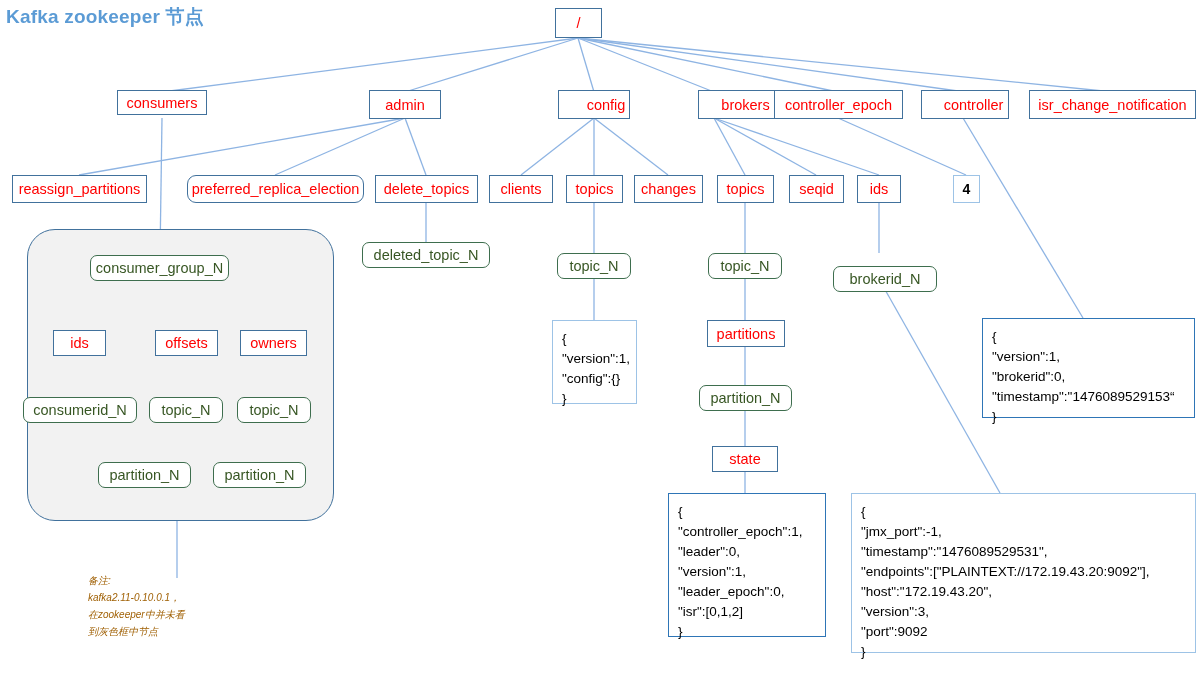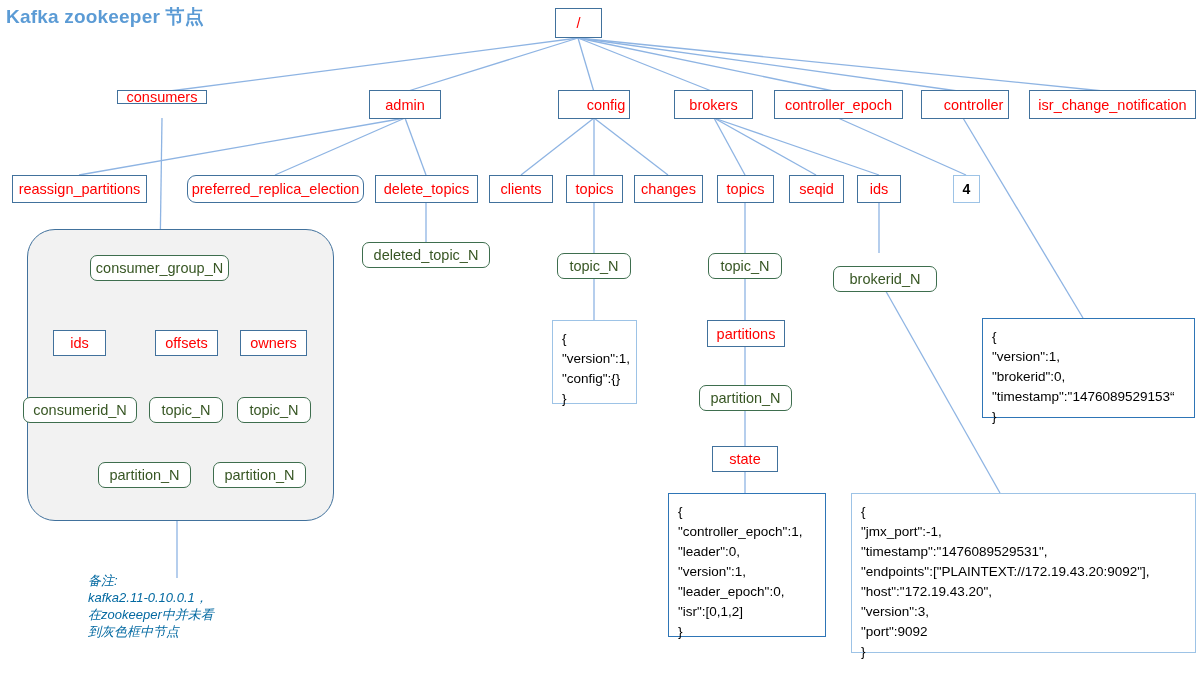--- a/index.html
+++ b/index.html
@@ -39,22 +39,22 @@
     text-align:left;display:block;
   }
   .json.dark{border-color:#2E75B6;}
 
   .groupbox{
     position:absolute;box-sizing:border-box;
     background:#F2F2F2;border:1px solid #41719C;border-radius:28px;z-index:1;
   }
 
   .note{
-    position:absolute;font-style:italic;font-size:13px;line-height:17px;
-    color:#0369a1;white-space:pre;z-index:3;text-align:left;
+    position:absolute;font-style:italic;font-size:10px;line-height:17px;
+    color:#a16207;white-space:pre;z-index:3;text-align:left;
   }
 </style>
 </head>
 <body>
 
 <div id="canvas">
 
   <div class="title">Kafka zookeeper 节点</div>
 
   <svg class="wires" viewBox="0 0 1197 674">
@@ -114,24 +114,24 @@
       <line x1="268" y1="423" x2="260" y2="462"></line>
 
       <line x1="177" y1="521" x2="177" y2="578"></line>
     </g>
   </svg>
 
   <div class="groupbox" style="left:27px;top:229px;width:307px;height:292px;"></div>
 
   <div class="node" style="left:555px;top:8px;width:47px;height:30px;">/</div>
 
-  <div class="node" style="left:117px;top:90px;width:90px;height:14px;">consumers</div>
+  <div class="node" style="left:117px;top:90px;width:90px;height:25px;">consumers</div>
   <div class="node" style="left:369px;top:90px;width:72px;height:29px;">admin</div>
   <div class="node" style="left:558px;top:90px;width:72px;height:29px;padding-left:24px;">config</div>
-  <div class="node" style="left:674px;top:90px;width:79px;height:29px;">brokers</div>
+  <div class="node" style="left:698px;top:90px;width:95px;height:29px;">brokers</div>
   <div class="node" style="left:774px;top:90px;width:129px;height:29px;">controller_epoch</div>
   <div class="node" style="left:921px;top:90px;width:88px;height:29px;padding-left:17px;">controller</div>
   <div class="node" style="left:1029px;top:90px;width:167px;height:29px;">isr_change_notification</div>
 
   <div class="node" style="left:12px;top:175px;width:135px;height:28px;">reassign_partitions</div>
   <div class="node" style="left:187px;top:175px;width:177px;height:28px;border-radius:9px;">preferred_replica_election</div>
   <div class="node" style="left:375px;top:175px;width:103px;height:28px;">delete_topics</div>
   <div class="node" style="left:489px;top:175px;width:64px;height:28px;">clients</div>
   <div class="node" style="left:566px;top:175px;width:57px;height:28px;">topics</div>
   <div class="node" style="left:634px;top:175px;width:69px;height:28px;">changes</div>

